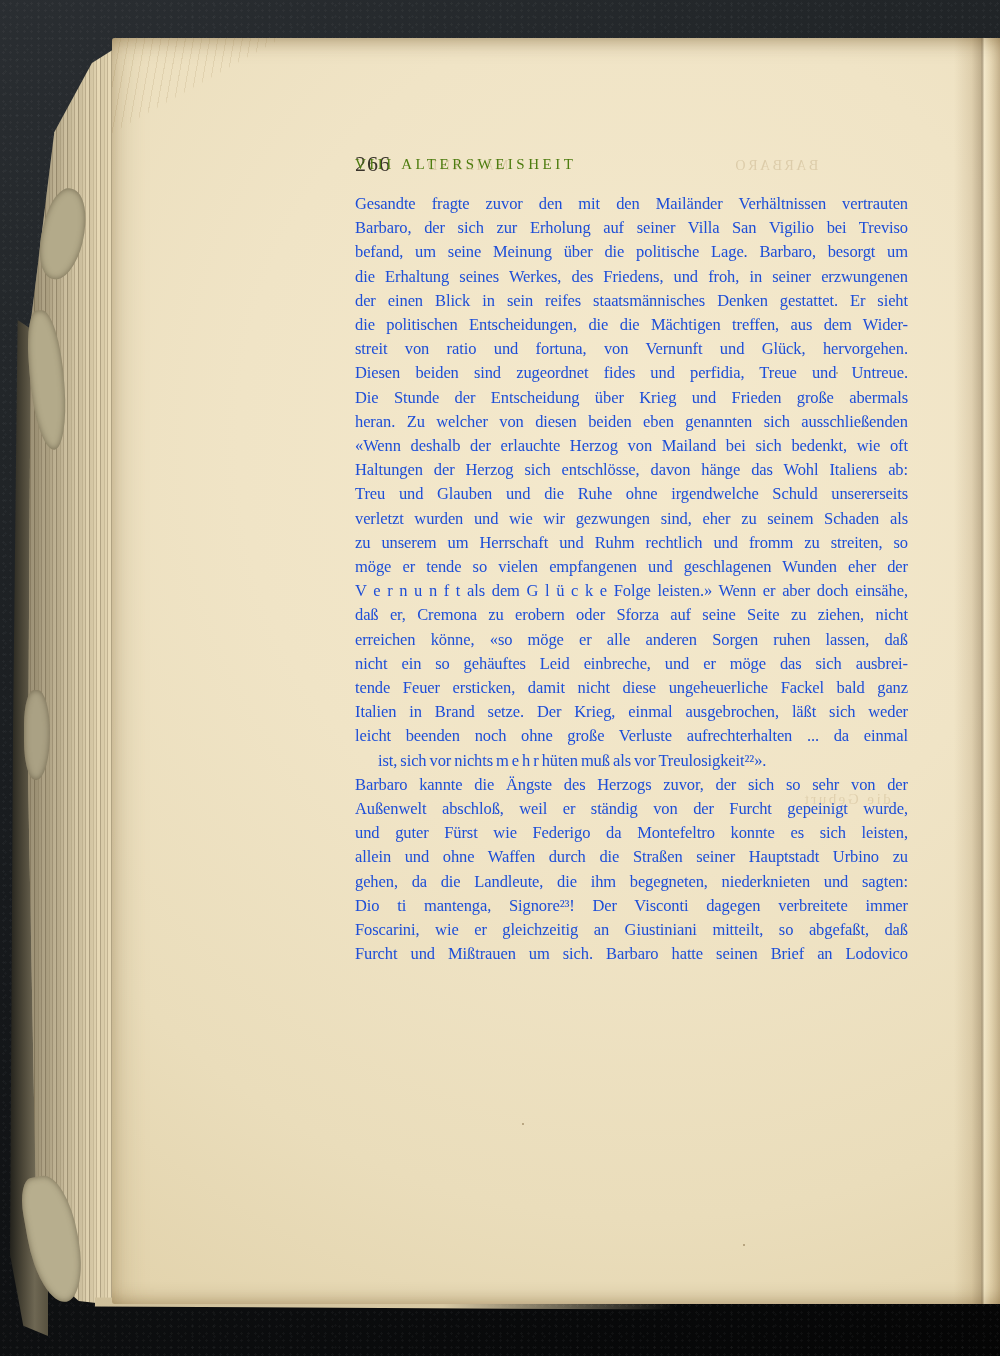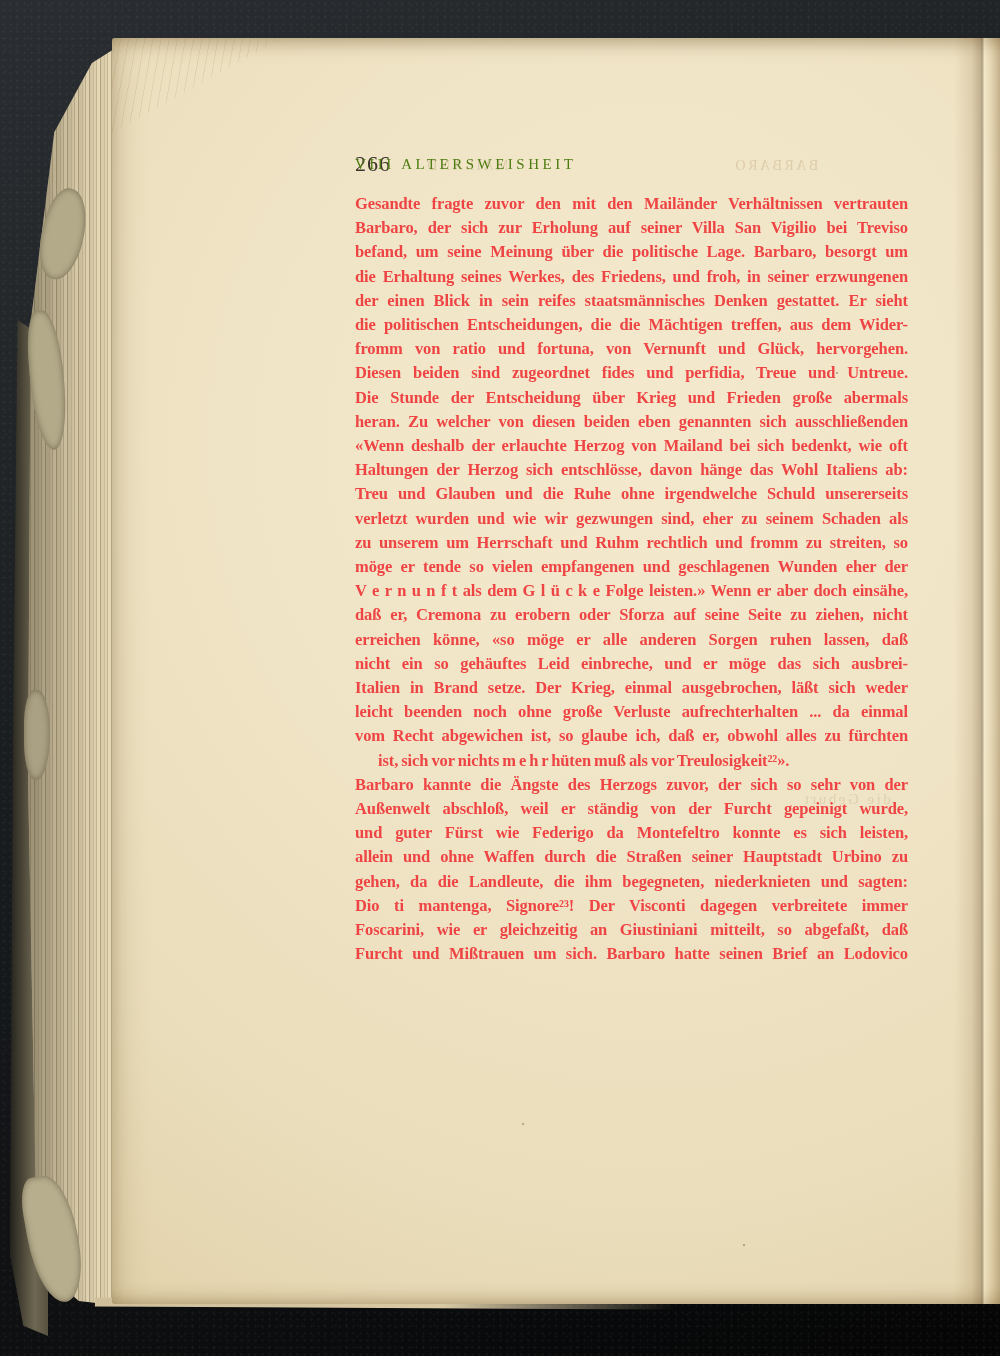--- a/index.html
+++ b/index.html
@@ -75,22 +75,22 @@
   }
   .ghost{
     position:absolute;z-index:5;transform:scaleX(-1);
     color:rgba(140,104,52,0.20);letter-spacing:2.5px;font-size:14px;white-space:nowrap;
   }
   .ghost.g-left{left:425px;top:158px;}
   .ghost.g-right{left:733px;top:158px;}
   .ghost.g-mid{left:802px;top:791px;font-size:15px;color:rgba(140,104,52,0.16);}
   .body-text{
     position:absolute;left:355px;top:192px;width:553px;z-index:6;
-    font-size:16.5px;line-height:24.2px;color:#ef4444;
-    letter-spacing:-0.1px;word-spacing:-1px;font-weight:bold;
+    font-size:16.5px;line-height:24.2px;color:#1d4ed8;
+    letter-spacing:-0.1px;word-spacing:-1px;
   }
   .body-text .line{text-align:justify;text-align-last:justify;white-space:normal;}
   .body-text .line.pe{text-align-last:left;margin-left:23px;}
 </style>
 </head>
 <body>
 
 <div class="cover-edge"></div>
 <div class="page-stack"></div>
 <div class="tear t1"></div>
@@ -111,37 +111,37 @@
 <div class="ghost g-right">BARBARO</div>
 <div class="ghost g-mid">die Geburt</div>
 
 <div class="body-text">
     <div class="line">Gesandte fragte zuvor den mit den Mailänder Verhältnissen vertrauten</div>
     <div class="line">Barbaro, der sich zur Erholung auf seiner Villa San Vigilio bei Treviso</div>
     <div class="line">befand, um seine Meinung über die politische Lage. Barbaro, besorgt um</div>
     <div class="line">die Erhaltung seines Werkes, des Friedens, und froh, in seiner erzwungenen</div>
     <div class="line">der einen Blick in sein reifes staatsmännisches Denken gestattet. Er sieht</div>
     <div class="line">die politischen Entscheidungen, die die Mächtigen treffen, aus dem Wider-</div>
-    <div class="line">fromm von ratio und fortuna, von Vernunft und Glück, hervorgehen.</div>
+    <div class="line">streit von ratio und fortuna, von Vernunft und Glück, hervorgehen.</div>
     <div class="line">Diesen beiden sind zugeordnet fides und perfidia, Treue und Untreue.</div>
     <div class="line">Die Stunde der Entscheidung über Krieg und Frieden große abermals</div>
     <div class="line">heran. Zu welcher von diesen beiden eben genannten sich ausschließenden</div>
     <div class="line">«Wenn deshalb der erlauchte Herzog von Mailand bei sich bedenkt, wie oft</div>
     <div class="line">Haltungen der Herzog sich entschlösse, davon hänge das Wohl Italiens ab:</div>
     <div class="line">Treu und Glauben und die Ruhe ohne irgendwelche Schuld unsererseits</div>
     <div class="line">verletzt wurden und wie wir gezwungen sind, eher zu seinem Schaden als</div>
     <div class="line">zu unserem um Herrschaft und Ruhm rechtlich und fromm zu streiten, so</div>
     <div class="line">möge er tende so vielen empfangenen und geschlagenen Wunden eher der</div>
     <div class="line">V e r n u n f t als dem G l ü c k e Folge leisten.» Wenn er aber doch einsähe,</div>
     <div class="line">daß er, Cremona zu erobern oder Sforza auf seine Seite zu ziehen, nicht</div>
     <div class="line">erreichen könne, «so möge er alle anderen Sorgen ruhen lassen, daß</div>
     <div class="line">nicht ein so gehäuftes Leid einbreche, und er möge das sich ausbrei-</div>
+    <div class="line">tende Feuer ersticken, damit nicht diese ungeheuerliche Fackel bald ganz</div>
     <div class="line">Italien in Brand setze. Der Krieg, einmal ausgebrochen, läßt sich weder</div>
     <div class="line">leicht beenden noch ohne große Verluste aufrechterhalten ... da einmal</div>
-    <div class="line">vom Recht abgewichen ist, so glaube ich, daß er, obwohl alles zu fürchten</div>
     <div class="line pe">ist, sich vor nichts m e h r hüten muß als vor Treulosigkeit²²».</div>
     <div class="line">Barbaro kannte die Ängste des Herzogs zuvor, der sich so sehr von der</div>
     <div class="line">Außenwelt abschloß, weil er ständig von der Furcht gepeinigt wurde,</div>
     <div class="line">und guter Fürst wie Federigo da Montefeltro konnte es sich leisten,</div>
     <div class="line">allein und ohne Waffen durch die Straßen seiner Hauptstadt Urbino zu</div>
     <div class="line">gehen, da die Landleute, die ihm begegneten, niederknieten und sagten:</div>
     <div class="line">Dio ti mantenga, Signore²³! Der Visconti dagegen verbreitete immer</div>
     <div class="line">Foscarini, wie er gleichzeitig an Giustiniani mitteilt, so abgefaßt, daß</div>
     <div class="line">Furcht und Mißtrauen um sich. Barbaro hatte seinen Brief an Lodovico</div>
   </div>

